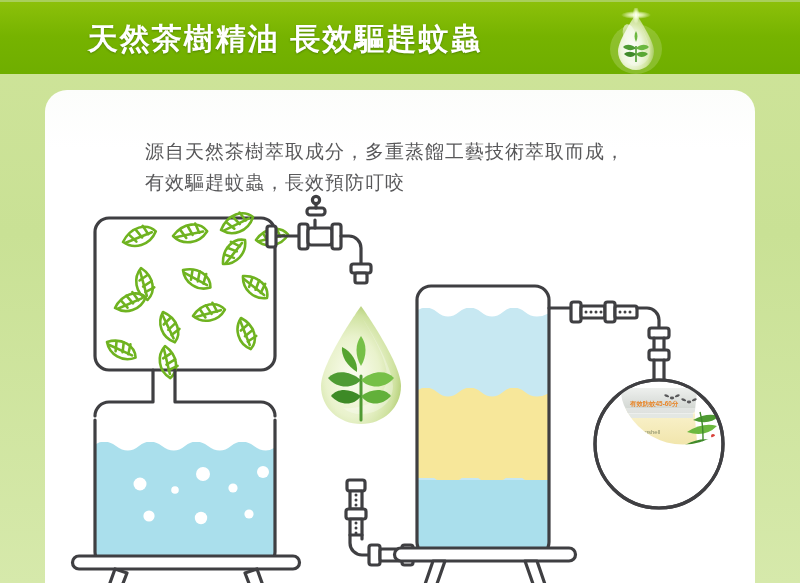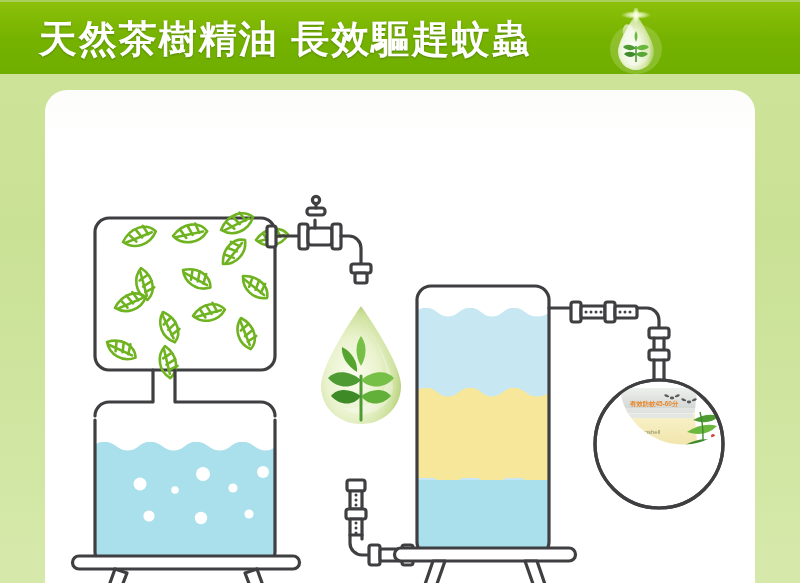--- a/index.html
+++ b/index.html
@@ -21,21 +21,21 @@
     background: linear-gradient(180deg, #8cc00a 0%, #76b300 48%, #6fae00 100%);
     border-top: 2px solid #a9cf5c;
     box-sizing: border-box;
   }
   #banner-title {
     position: absolute;
     left: 0; top: 0; width: 640px; height: 74px;
     display: flex; align-items: center; justify-content: center;
     gap: 14px;
     color: #ffffff;
-    font-size: 38px;
+    font-size: 30px;
     font-weight: bold;
     letter-spacing: 2px;
     text-shadow: 0 1px 2px rgba(40,80,0,0.45);
     white-space: nowrap;
     box-sizing: border-box;
     padding-right: 4px;
   }
   #banner-drop {
     position: absolute;
     left: 605px; top: 6px;
@@ -113,20 +113,24 @@
         <path d="M31 34 C29 30 29 26 31 23 C33 26 33 30 31 34 Z" fill="#6cb83f"></path>
       </g>
 
       <ellipse cx="31" cy="7" rx="15" ry="4" fill="url(#spk)"></ellipse>
       <ellipse cx="31" cy="7" rx="3.5" ry="9" fill="url(#spk)"></ellipse>
     </svg>
   </div>
 
   <div id="card">
 
+    <div id="desc">
+      <span class="l">源自天然茶樹萃取成分，多重蒸餾工藝技術萃取而成，</span>
+      <span class="l">有效驅趕蚊蟲，長效預防叮咬</span>
+    </div>
 
     <svg id="illus" viewBox="0 0 710 493">
       <defs>
         <radialGradient id="dropg" cx="40%" cy="60%" r="62%">
           <stop offset="0%" stop-color="#fbfdf1"></stop>
           <stop offset="55%" stop-color="#e9f2cc"></stop>
           <stop offset="85%" stop-color="#cfe2a0"></stop>
           <stop offset="100%" stop-color="#b6d079"></stop>
         </radialGradient>
         <linearGradient id="jarbody" x1="0" y1="0" x2="0" y2="1">

